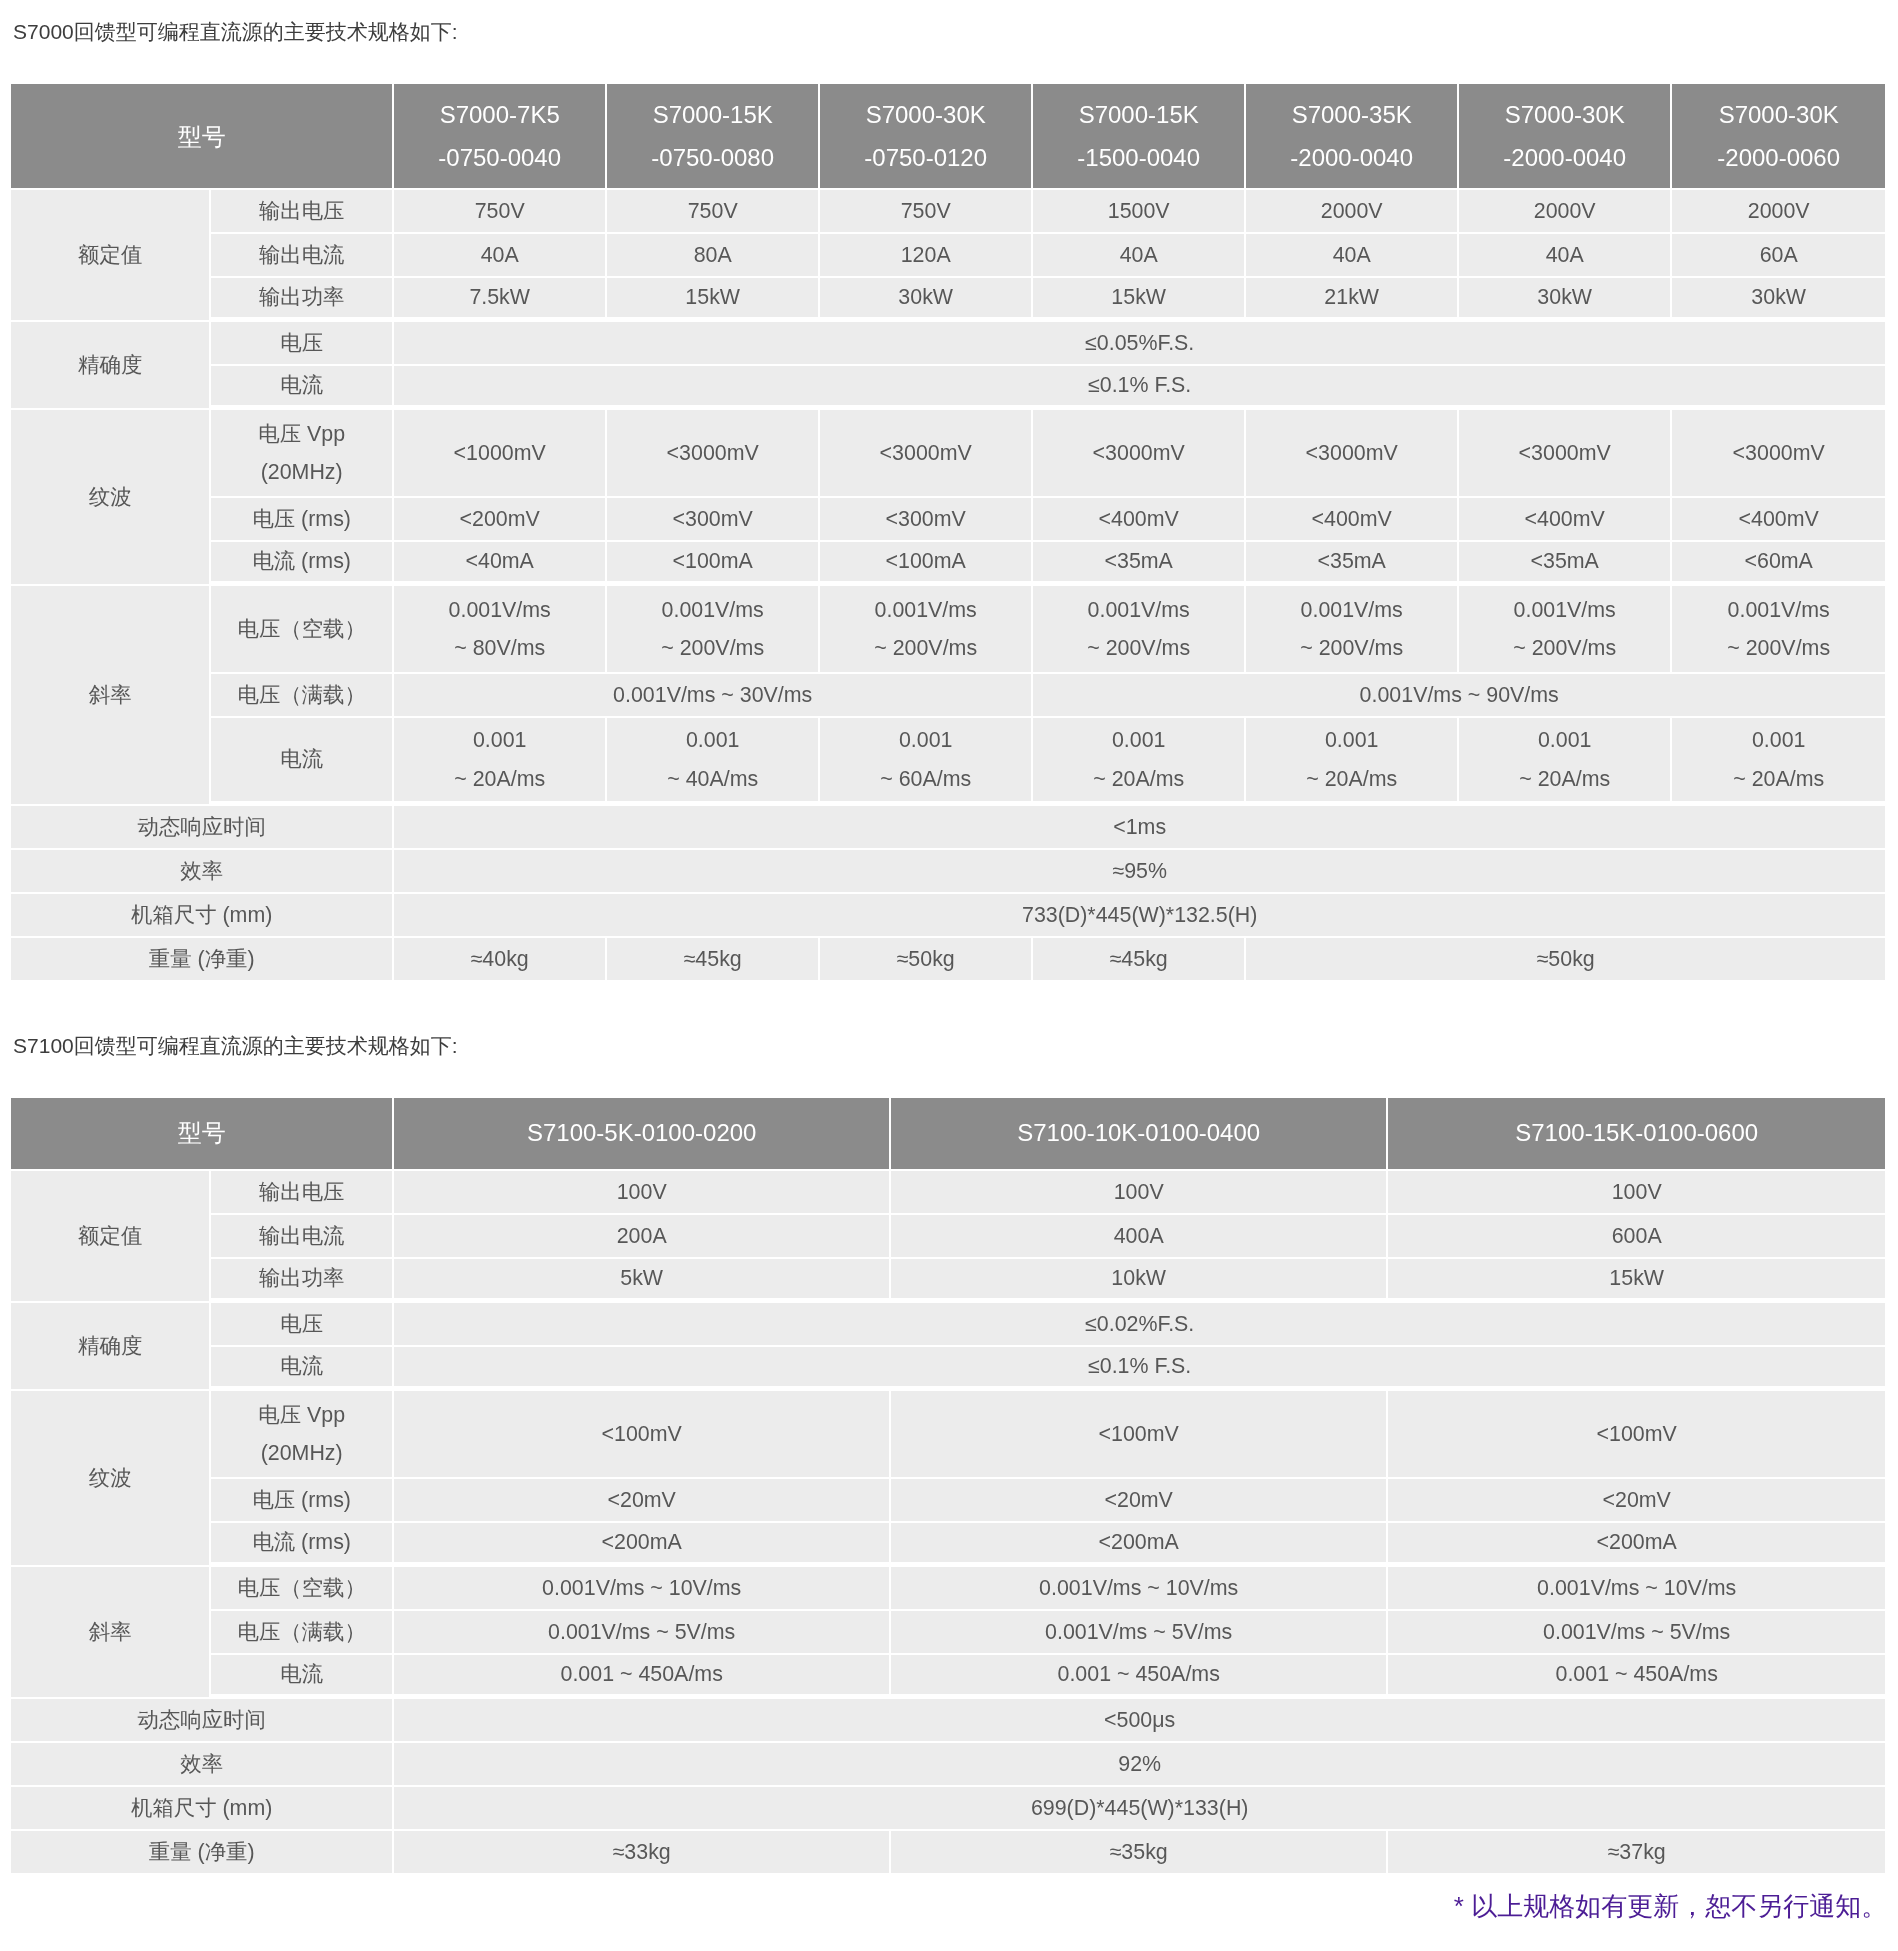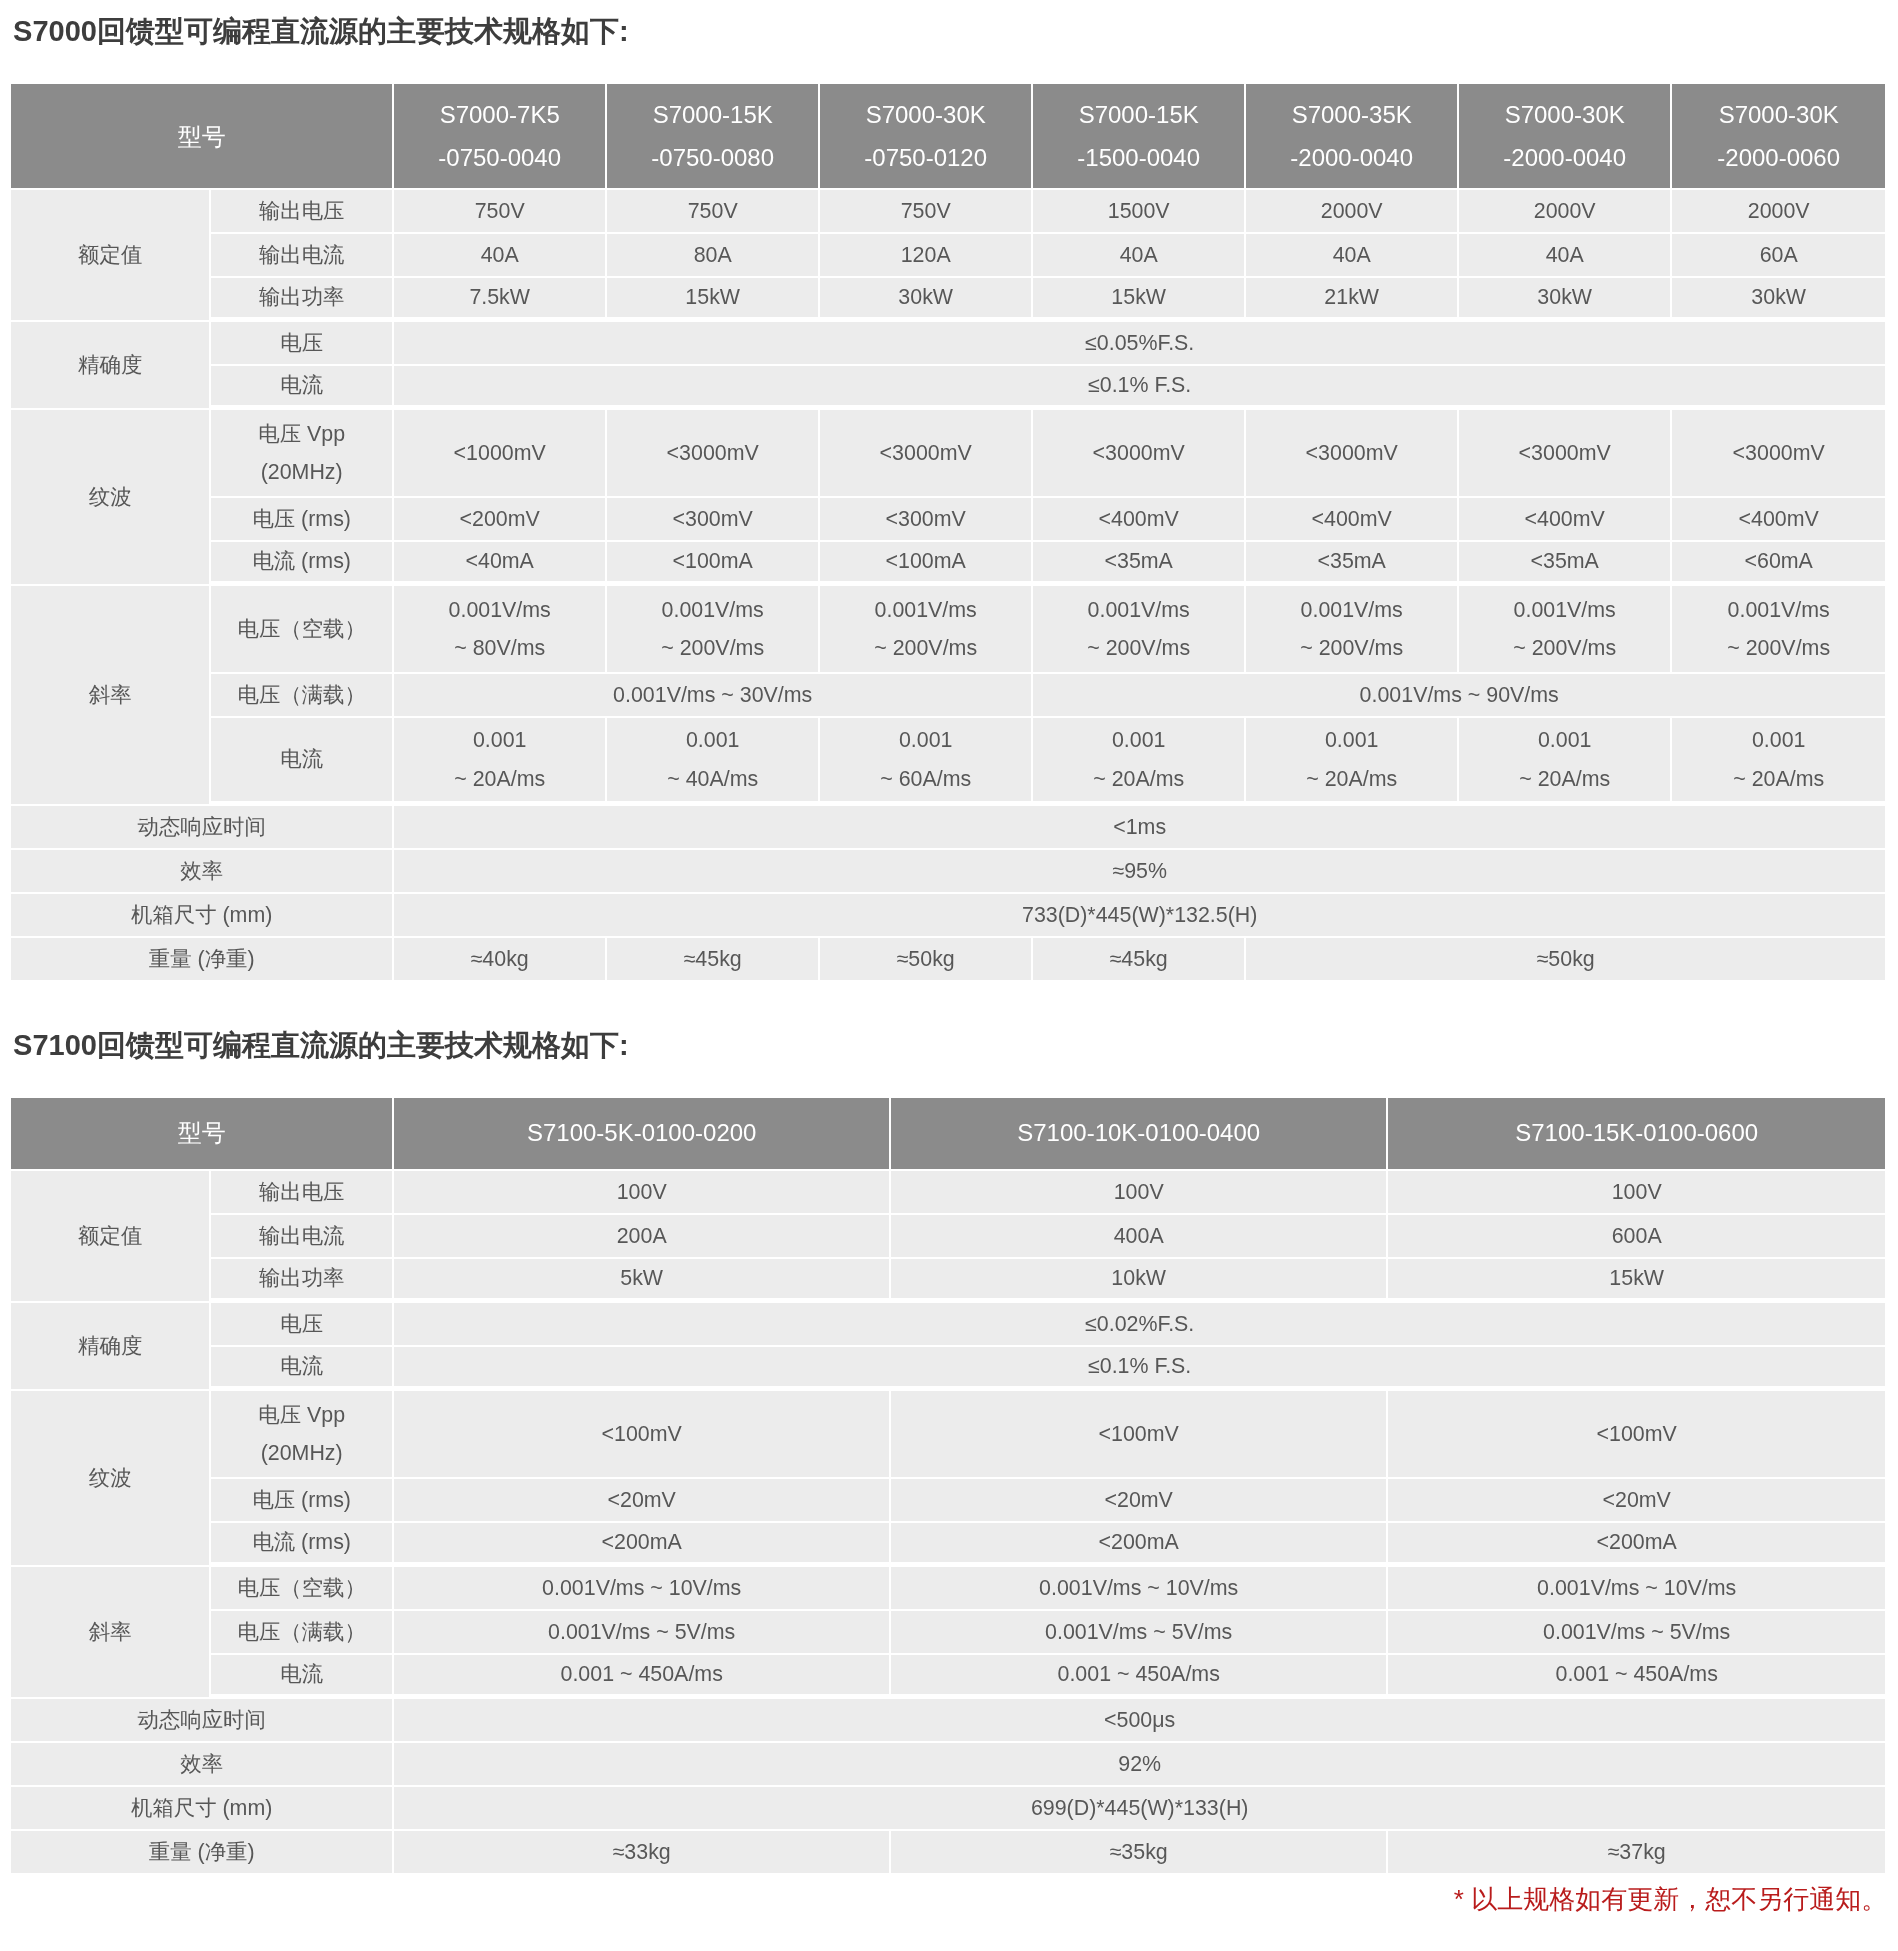--- a/index.html
+++ b/index.html
@@ -4,22 +4,22 @@
 <style>
   html,body{margin:0;padding:0;background:#ffffff;}
   body{
     width:1898px;height:1951px;
     font-family:"Liberation Sans","DejaVu Sans",sans-serif;
     color:#575757;
     -webkit-font-smoothing:antialiased;
   }
   .wrap{padding:0 11.2px;box-sizing:border-box;}
   .doc-title{
-    font-size:29px;
-    font-weight:700;
+    font-size:21px;
+    font-weight:400;
     color:#3d3d3d;
     margin:11.2px 0 0 1.9px;
     line-height:41px;
   }
   .doc-title.second{margin-top:43px;}
   table.spec{
     border-collapse:separate;
     border-spacing:0;
     table-layout:fixed;
     width:1764px;
@@ -53,22 +53,22 @@
   }
   tr.r{height:44px;}
   tr.d{height:88px;}
   tr.d td{line-height:1.8;}
   td.bb6{border-bottom-width:5.6px;}
   tr.secend td{border-bottom-width:5.6px;margin-top:39px;}
   .footnote{
     width:1876px;
     text-align:right;
     font-size:26px;
-    color:#b91c1c;
-    margin-top:7px;
+    color:#4c1d95;
+    margin-top:14px;
   }
   col.cg{width:200px;}
   col.cs{width:183px;}
   table.t1 col.cd{width:213px;}
   table.t2 col.cd{width:497px;}
 </style>
 </head>
 <body>
 
 <div class="wrap">

